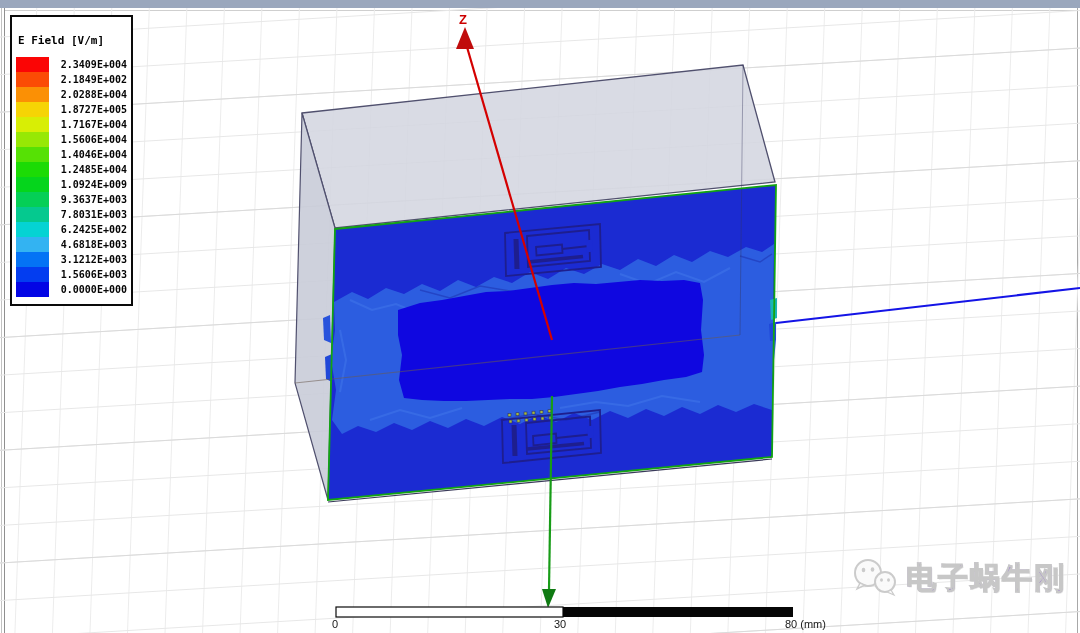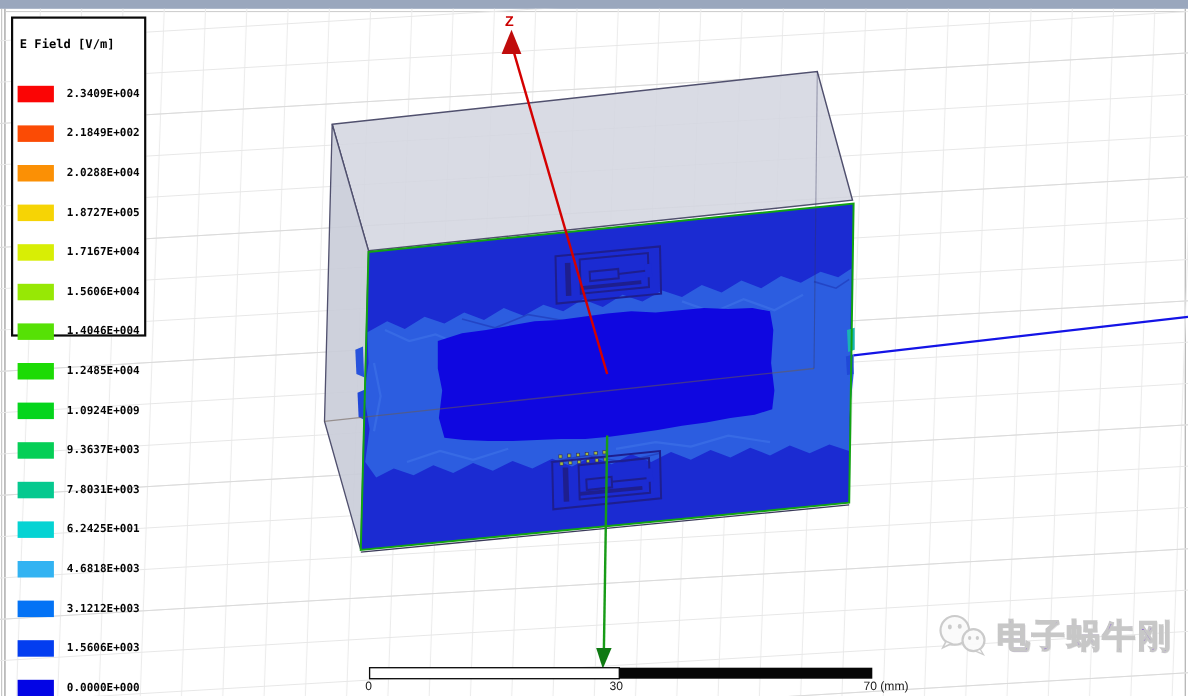--- a/index.html
+++ b/index.html
@@ -20,21 +20,21 @@
   #legend{
     position:absolute;left:10px;top:15px;width:119px;height:287px;
     background:#ffffff;border:2px solid #0a0a0a;z-index:5;
   }
   #legend-title{
     position:absolute;left:6px;top:5px;
     font-family:"DejaVu Sans Mono",monospace;font-size:11px;font-weight:700;color:#000;
     letter-spacing:0px;white-space:nowrap;margin-top:12px;
   }
   #legend-rows{position:absolute;left:4px;top:40px;width:111px;}
-  .legend-row{display:flex;align-items:center;height:15px;margin-top:21px;}
+  .legend-row{display:flex;align-items:center;height:15px;}
   .legend-swatch{width:33px;height:15px;flex:0 0 33px;}
   .legend-value{
     flex:1;text-align:right;font-family:"DejaVu Sans Mono",monospace;
     font-size:10px;font-weight:700;color:#050505;line-height:15px;white-space:nowrap;
   }
   
   .tick{
     position:absolute;font-size:11px;color:#161616;z-index:4;white-space:nowrap;
     font-family:"Liberation Sans",sans-serif;
   }
@@ -227,21 +227,21 @@
         <div class="legend-row">
           <div class="legend-swatch" style="background: rgb(5, 207, 86);"></div>
           <div class="legend-value">9.3637E+003</div>
         </div>
         <div class="legend-row">
           <div class="legend-swatch" style="background: rgb(5, 201, 143);"></div>
           <div class="legend-value">7.8031E+003</div>
         </div>
         <div class="legend-row">
           <div class="legend-swatch" style="background: rgb(5, 211, 211);"></div>
-          <div class="legend-value">6.2425E+001</div>
+          <div class="legend-value">6.2425E+002</div>
         </div>
         <div class="legend-row">
           <div class="legend-swatch" style="background: rgb(51, 179, 242);"></div>
           <div class="legend-value">4.6818E+003</div>
         </div>
         <div class="legend-row">
           <div class="legend-swatch" style="background: rgb(4, 115, 245);"></div>
           <div class="legend-value">3.1212E+003</div>
         </div>
         <div class="legend-row">
@@ -250,21 +250,21 @@
         </div>
         <div class="legend-row">
           <div class="legend-swatch" style="background: rgb(3, 5, 229);"></div>
           <div class="legend-value">0.0000E+000</div>
         </div>
       </div>
   </div>
 
   <div id="tick-0" class="tick">0</div>
   <div id="tick-30" class="tick">30</div>
-  <div id="tick-60" class="tick">70 (mm)</div>
+  <div id="tick-60" class="tick">80 (mm)</div>
 
   <div id="watermark">
     <svg width="50" height="44" viewBox="0 0 50 44" style="margin-right:6px;opacity:0.95;">
       <circle cx="18" cy="17" r="13" fill="#fafafa" stroke="#c9c9c9" stroke-width="2"></circle>
       <path d="M10,27 L7,33 L15,29 Z" fill="#fafafa" stroke="#c9c9c9" stroke-width="1.4"></path>
       <ellipse cx="13.5" cy="14" rx="1.8" ry="2.2" fill="#c9c9c9"></ellipse>
       <ellipse cx="22.5" cy="13.5" rx="1.8" ry="2.2" fill="#c9c9c9"></ellipse>
       <circle cx="35" cy="26" r="10" fill="#fafafa" stroke="#c9c9c9" stroke-width="2"></circle>
       <path d="M41,34 L44,39 L37,36 Z" fill="#fafafa" stroke="#c9c9c9" stroke-width="1.2"></path>
       <ellipse cx="31.5" cy="24" rx="1.5" ry="1.8" fill="#c9c9c9"></ellipse>

